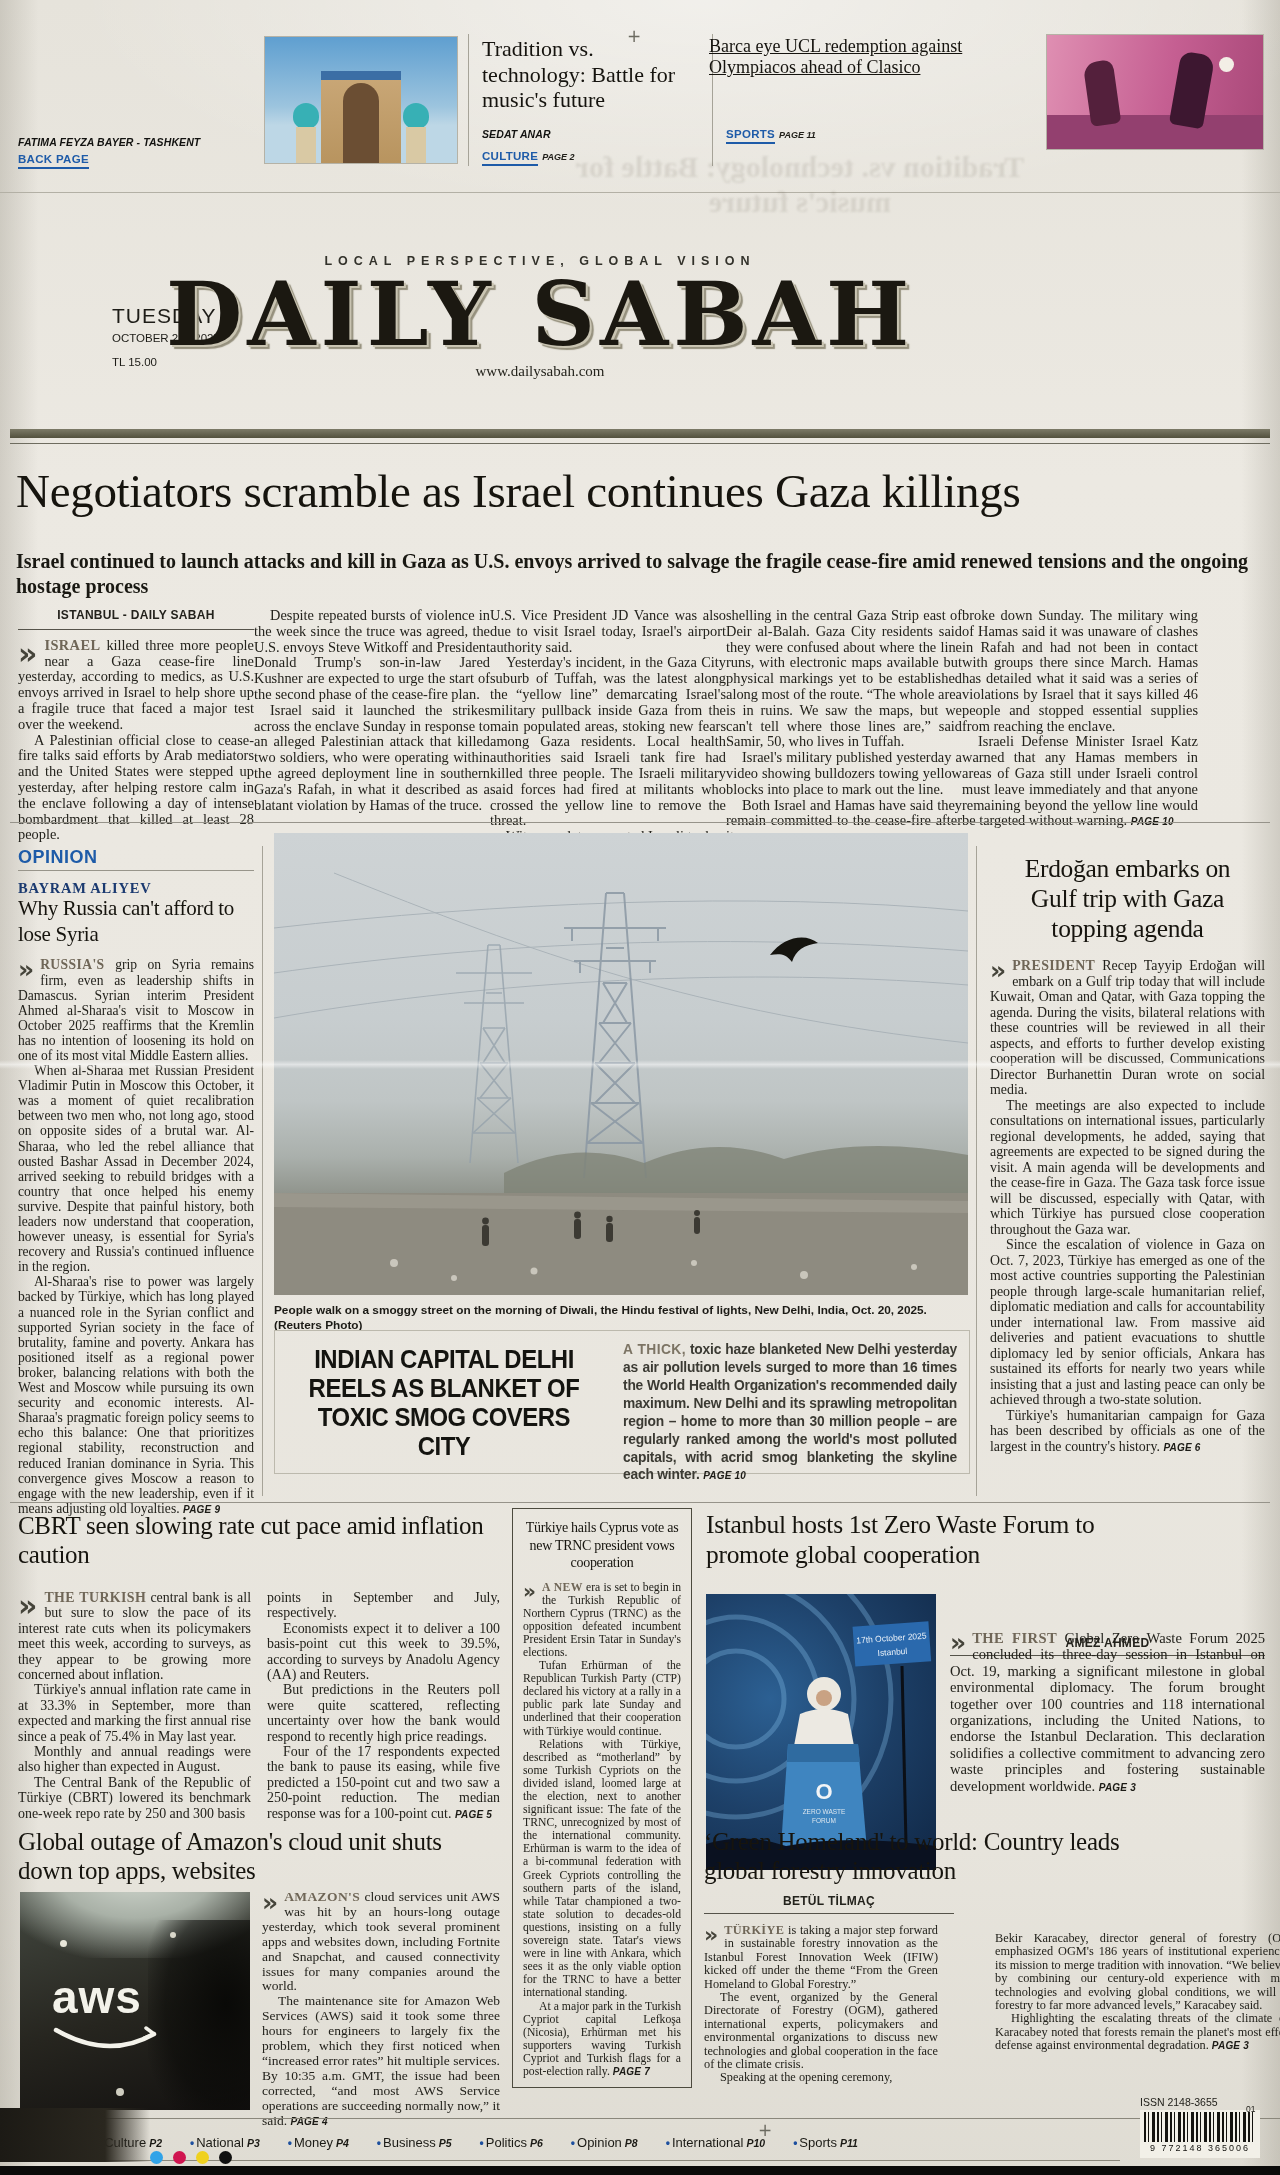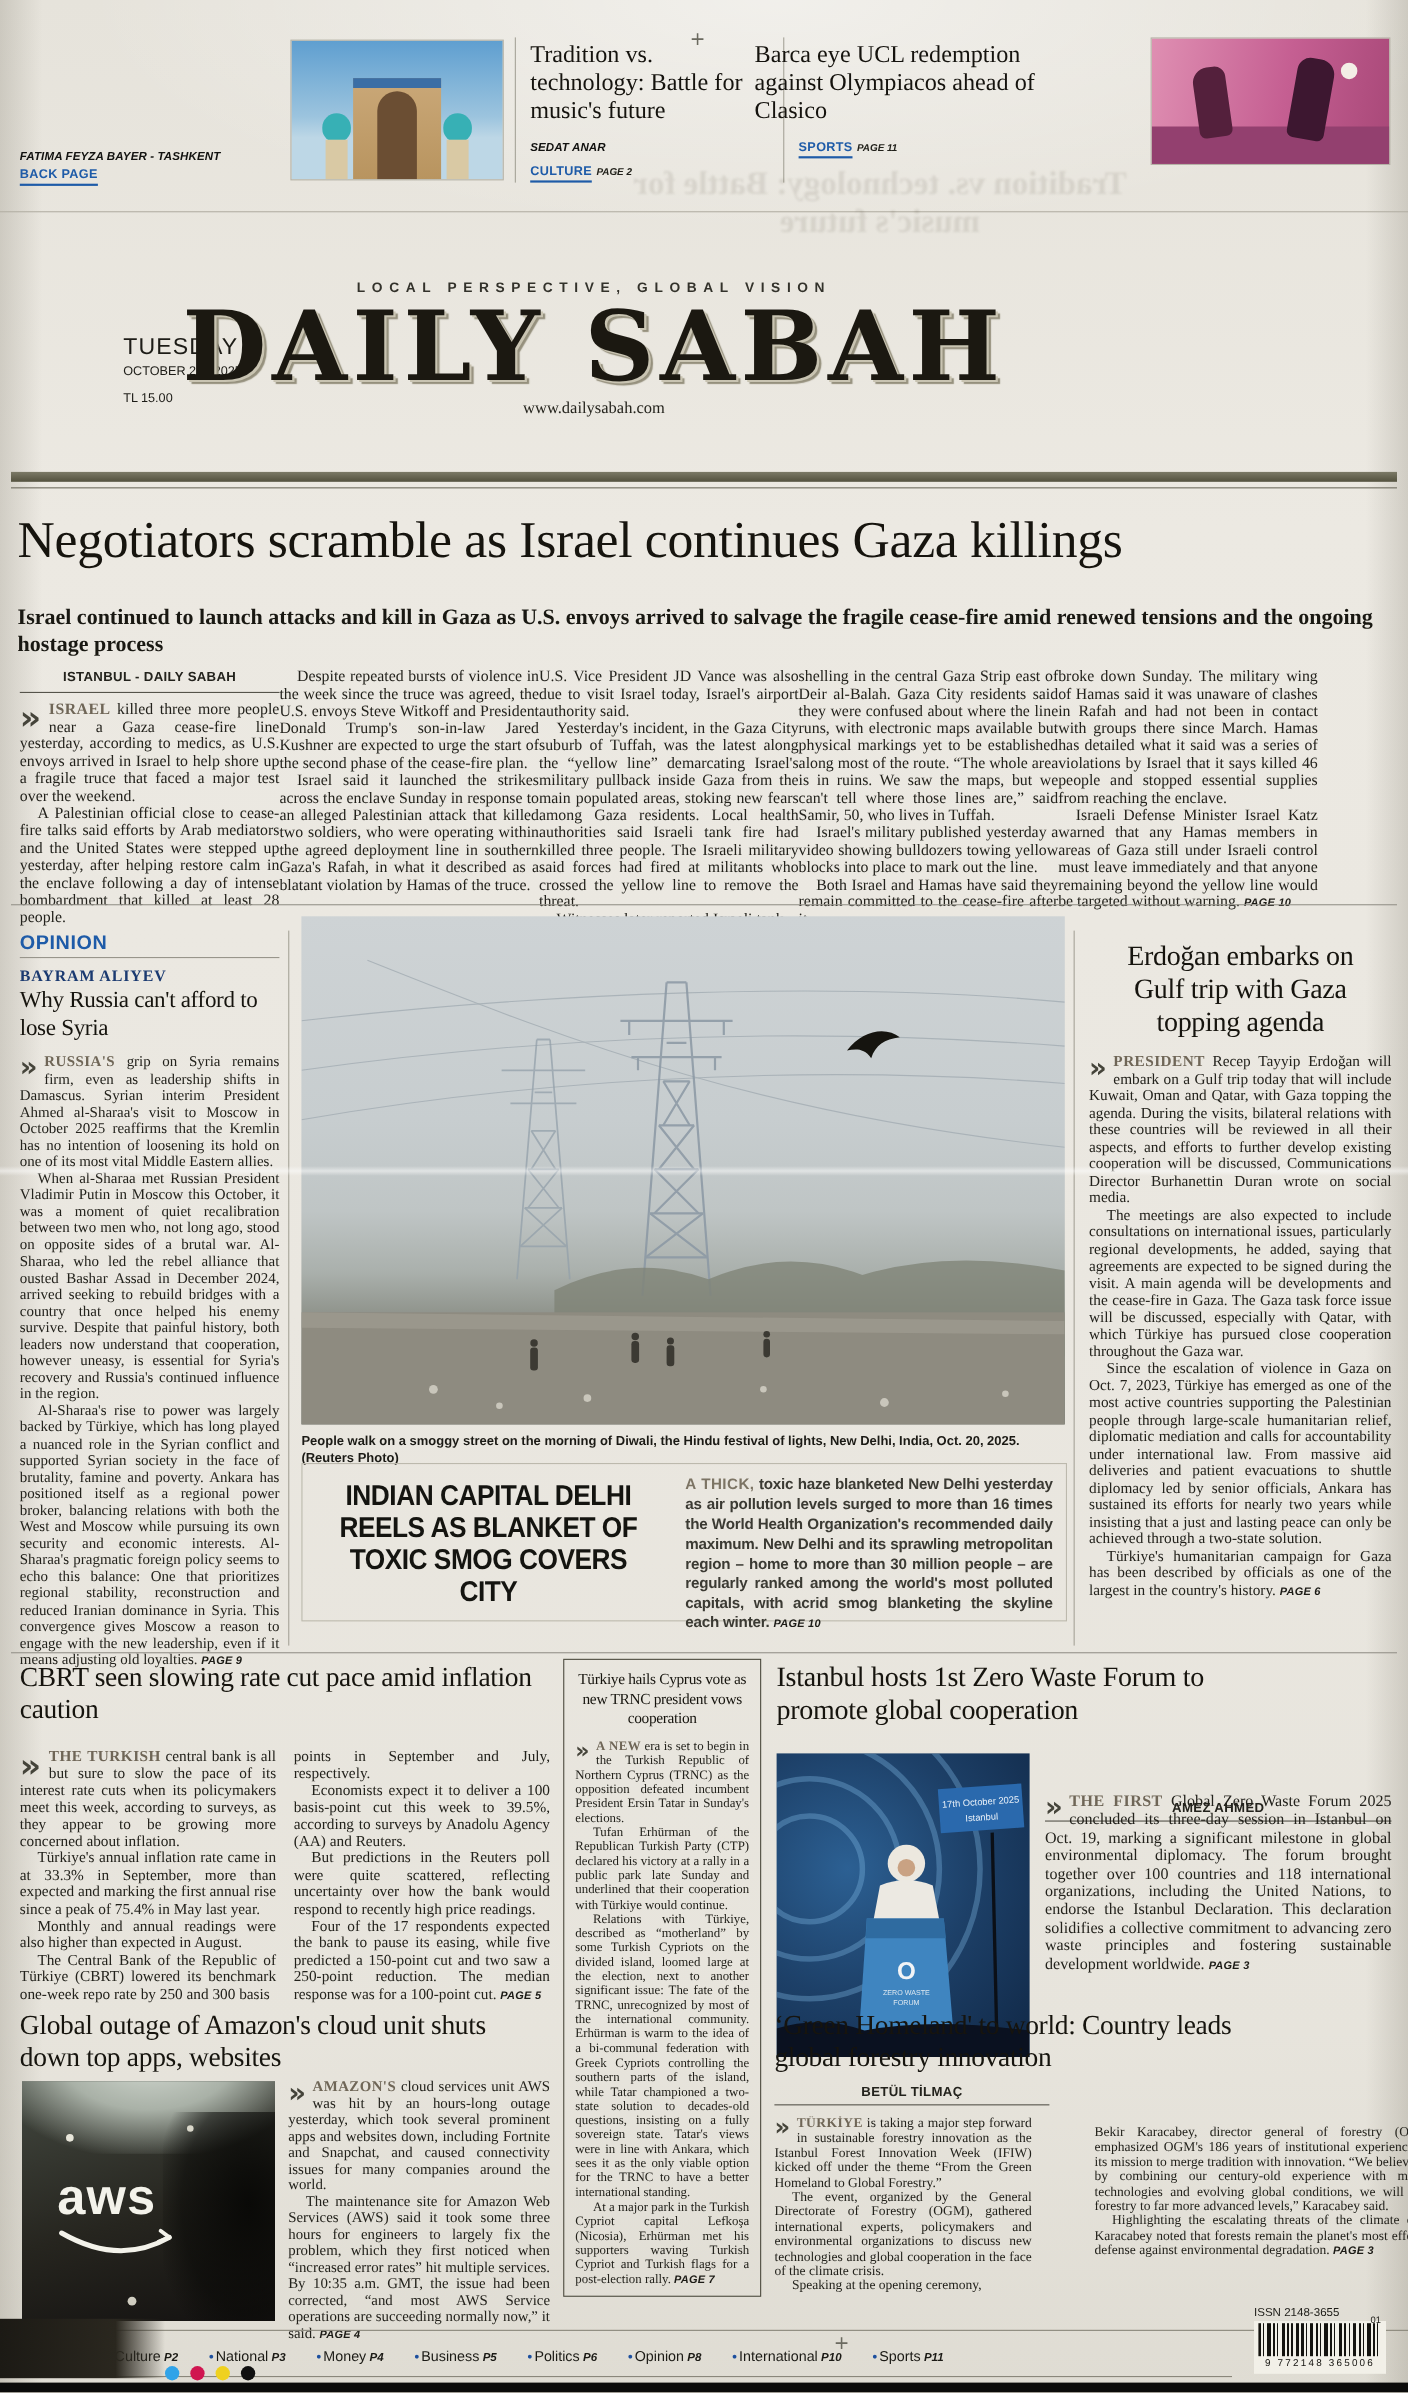--- a/index.html
+++ b/index.html
@@ -60,21 +60,21 @@
 
   <div class="abs tz-title" style="left:482px;top:36px;width:205px;font-size:22px;">Tradition vs. technology: Battle for music's future</div>
   <div class="abs tz-byline" style="left:482px;top:128px;">SEDAT ANAR</div>
   <div class="abs" style="left:482px;top:146px;">
     <span class="tz-tag" style="border-bottom:2px solid #1e5ba8;padding-bottom:2px;">CULTURE</span>
     <span class="tz-tagpage">PAGE 2</span>
   </div>
 
   <div class="vr" style="left:712px;top:34px;height:132px;"></div>
 
-  <div class="abs tz-title" style="left:686px;top:36px;width:265px;font-size:22px;">Barca eye UCL redemption against Olympiacos ahead of Clasico</div>
+  <div class="abs tz-title" style="left:709px;top:36px;width:265px;font-size:18px;text-decoration:underline;">Barca eye UCL redemption against Olympiacos ahead of Clasico</div>
   <div class="abs" style="left:726px;top:124px;">
     <span class="tz-tag" style="border-bottom:2px solid #1e5ba8;padding-bottom:2px;">SPORTS</span>
     <span class="tz-tagpage">PAGE 11</span>
   </div>
   <div class="thumb" style="left:1046px;top:34px;width:216px;height:114px;background:linear-gradient(100deg,#df8fb2 0%,#c55f92 55%,#a84878 100%);">
     <div class="abs" style="left:0;top:80px;width:216px;height:34px;background:#93406f;"></div>
     <div class="abs" style="left:40px;top:26px;width:30px;height:64px;background:#54203c;border-radius:14px 10px 6px 6px;transform:rotate(-8deg);"></div>
     <div class="abs" style="left:128px;top:18px;width:34px;height:74px;background:#3d1730;border-radius:12px 14px 6px 6px;transform:rotate(10deg);"></div>
     <div class="abs" style="left:172px;top:22px;width:15px;height:15px;background:#f3eee6;border-radius:50%;"></div>
   </div>

